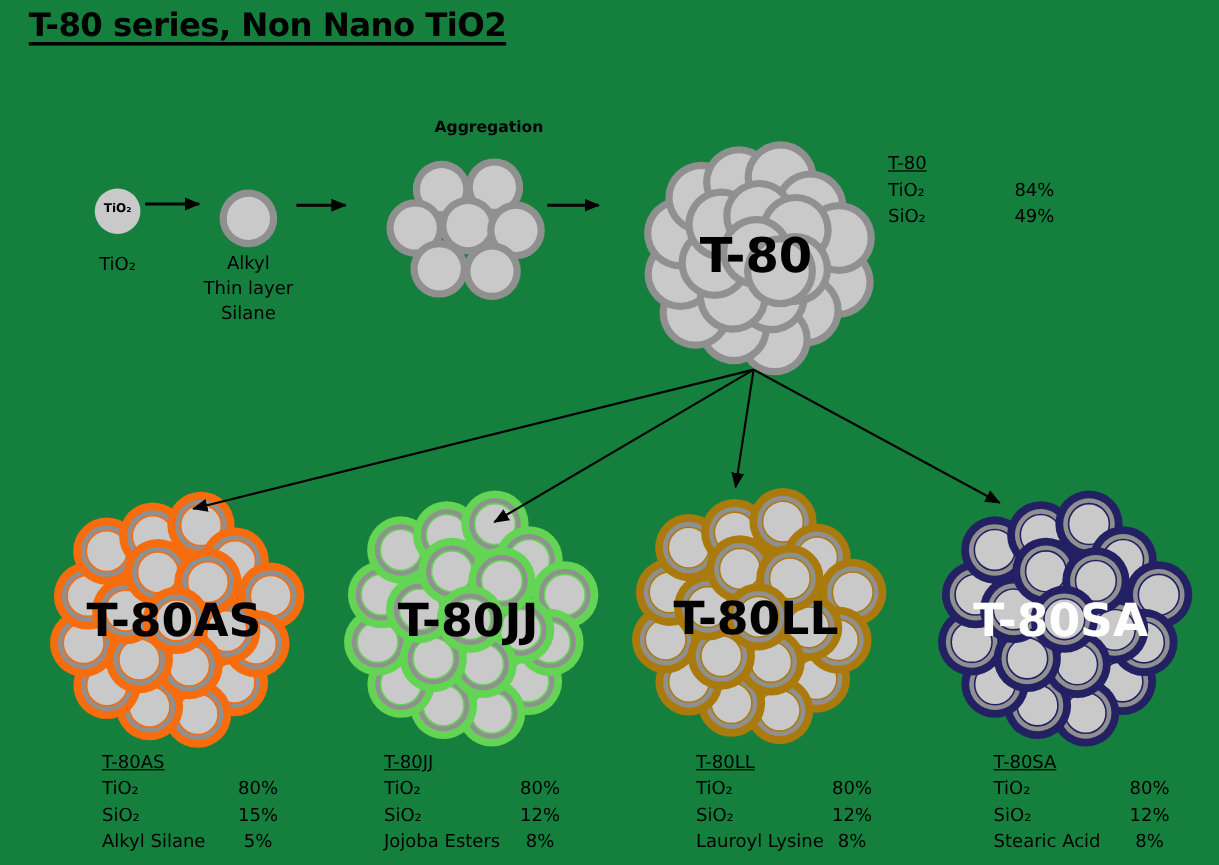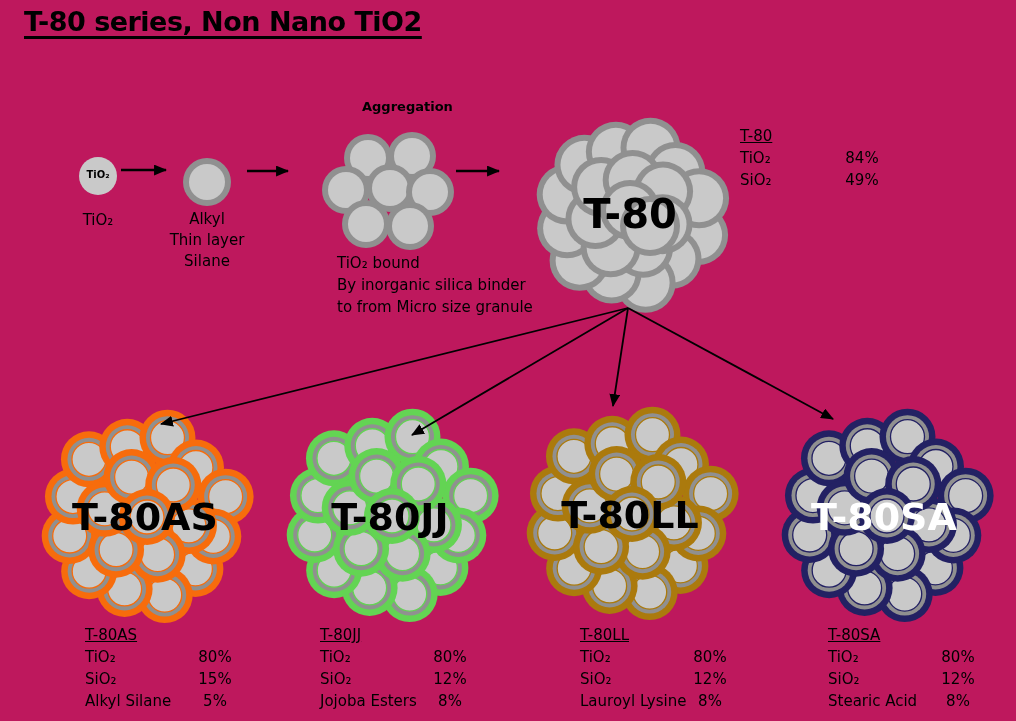--- a/index.html
+++ b/index.html
@@ -1,17 +1,17 @@
 <!DOCTYPE html>
 <html><head>
 <meta charset="utf-8">
 <style>
   html,body{margin:0;padding:0;background:#ffffff;}
   #stage{
-    position:relative;width:1016px;height:721px;background:#be185d;overflow:hidden;
+    position:relative;width:1016px;height:721px;background:#15803d;overflow:hidden;
     font-family:"DejaVu Sans","Liberation Sans",sans-serif;color:#000;
   }
   #diagram-svg{position:absolute;left:0;top:0;width:1016px;height:721px;}
   .abs{position:absolute;}
   #page-title{
     left:24px;top:6px;font-size:27px;font-weight:bold;
     text-decoration:underline;text-decoration-thickness:3px;text-underline-offset:5px;
     letter-spacing:-0.5px;
   }
   .small-cap{font-size:15px;line-height:21px;}
@@ -374,25 +374,20 @@
   <div id="tio2-caption" class="abs small-cap">TiO₂</div>
 
   <div id="silica-caption" class="abs small-cap">
     <div>Alkyl</div>
     <div>Thin layer</div>
     <div>Silane</div>
   </div>
 
   <div id="agg-heading" class="abs">Aggregation</div>
 
-  <div id="agg-caption" class="abs">
-    <div>TiO₂ bound</div>
-    <div>By inorganic silica binder</div>
-    <div>to from Micro size granule</div>
-  </div>
 
   <div id="lbl-t80" class="abs cluster-label">T-80</div>
   <div id="lbl-v0" class="abs cluster-label" style="color: rgb(0, 0, 0);">T-80AS</div>
   <div id="lbl-v1" class="abs cluster-label" style="color: rgb(0, 0, 0);">T-80JJ</div>
   <div id="lbl-v2" class="abs cluster-label" style="color: rgb(0, 0, 0);">T-80LL</div>
   <div id="lbl-v3" class="abs cluster-label" style="color: rgb(255, 255, 255);">T-80SA</div>
 
   <div id="info-t80" class="abs info-block">
     <div class="info-title">T-80</div>
     <div>

